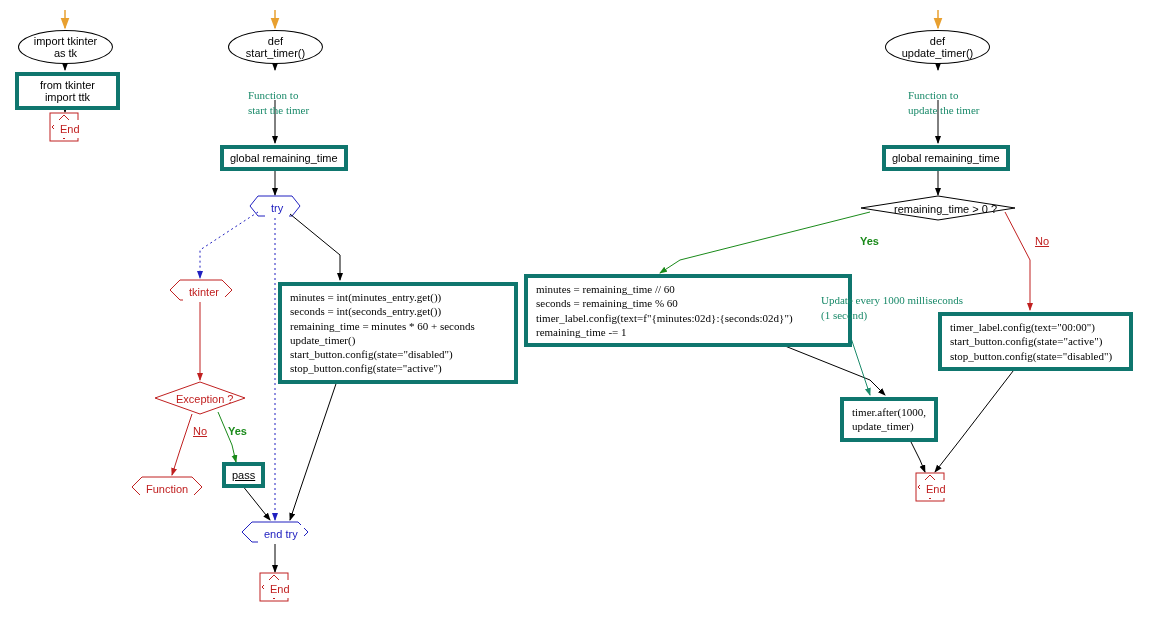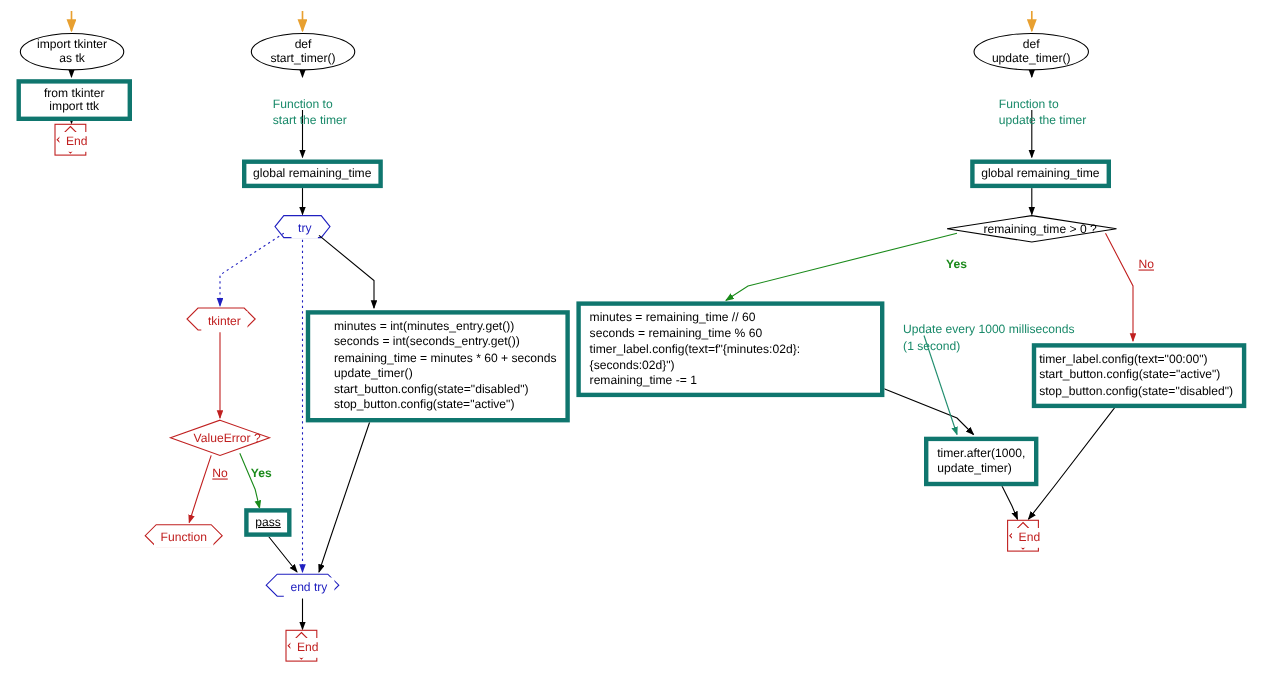--- a/index.html
+++ b/index.html
@@ -15,40 +15,40 @@
     svg {
       position: absolute;
       top: 0;
       left: 0;
       pointer-events: none;
     }
     .node {
       position: absolute;
       display: flex;
       align-items: center;
-      justify-content: flex-end;
+      justify-content: flex-start;
       text-align: center;
       padding: 3px 6px;
       background: #fff;
     }
     .ellipse {
       border: 1px solid #000;
       border-radius: 50%;
       padding: 4px 12px;
     }
     .rect {
       border: 4px solid #0f766e;
     }
     .comment {
       color: #1a8a6a;
       position: absolute;
     }
     .yes-label { color: #1a8a1a; position: absolute; font-weight: bold; }
     .no-label { color: #c02020; position: absolute; text-decoration: underline; }
-    .multiline { text-align: left; white-space: pre-line; line-height: 1.3; padding: 4px 8px; }
+    .multiline { text-align: left; white-space: pre-line; line-height: 1.3; padding: 4px 8px; font-family: Liberation Serif, serif; }
   </style>
 </head>
 <body>
 
 <svg width="1155" height="633">
   <defs>
     <marker id="arrow-black" markerWidth="8" markerHeight="8" refX="7" refY="3" orient="auto">
       <path d="M0,0 L8,3 L0,6 Z" fill="#000"></path>
     </marker>
     <marker id="arrow-blue" markerWidth="8" markerHeight="8" refX="7" refY="3" orient="auto">
@@ -162,21 +162,21 @@
 seconds = int(seconds_entry.get())
 remaining_time = minutes * 60 + seconds
 update_timer()
 start_button.config(state="disabled")
 stop_button.config(state="active")</span>
 </div>
 <div class="node" style="left:183px; top:283px; color:#c02020;">
   <span>tkinter</span>
 </div>
 <div class="node" style="left:170px; top:390px; color:#c02020; background:transparent;">
-  <span>ValueError ?</span>
+  <span>Exception ?</span>
 </div>
 <div class="no-label" style="left:193px; top:425px;">
   <span>No</span>
 </div>
 <div class="yes-label" style="left:228px; top:425px;">
   <span>Yes</span>
 </div>
 <div class="node" style="left:140px; top:480px; color:#c02020;">
   <span>Function</span>
 </div>
@@ -202,21 +202,21 @@
 </div>
 <div class="node" style="left:888px; top:200px; background:transparent;">
   <span>remaining_time &gt; 0 ?</span>
 </div>
 <div class="yes-label" style="left:860px; top:235px;">
   <span>Yes</span>
 </div>
 <div class="no-label" style="left:1035px; top:235px;">
   <span>No</span>
 </div>
-<div class="node rect multiline" style="left:524px; top:274px; width:280px;">
+<div class="node rect multiline" style="left:524px; top:274px; width:328px;">
   <span>minutes = remaining_time // 60
 seconds = remaining_time % 60
 timer_label.config(text=f"{minutes:02d}:{seconds:02d}")
 remaining_time -= 1</span>
 </div>
 <div class="comment multiline" style="left:813px; top:275px;">
   <span>Update every 1000 milliseconds
 (1 second)</span>
 </div>
 <div class="node rect multiline" style="left:840px; top:397px;">

